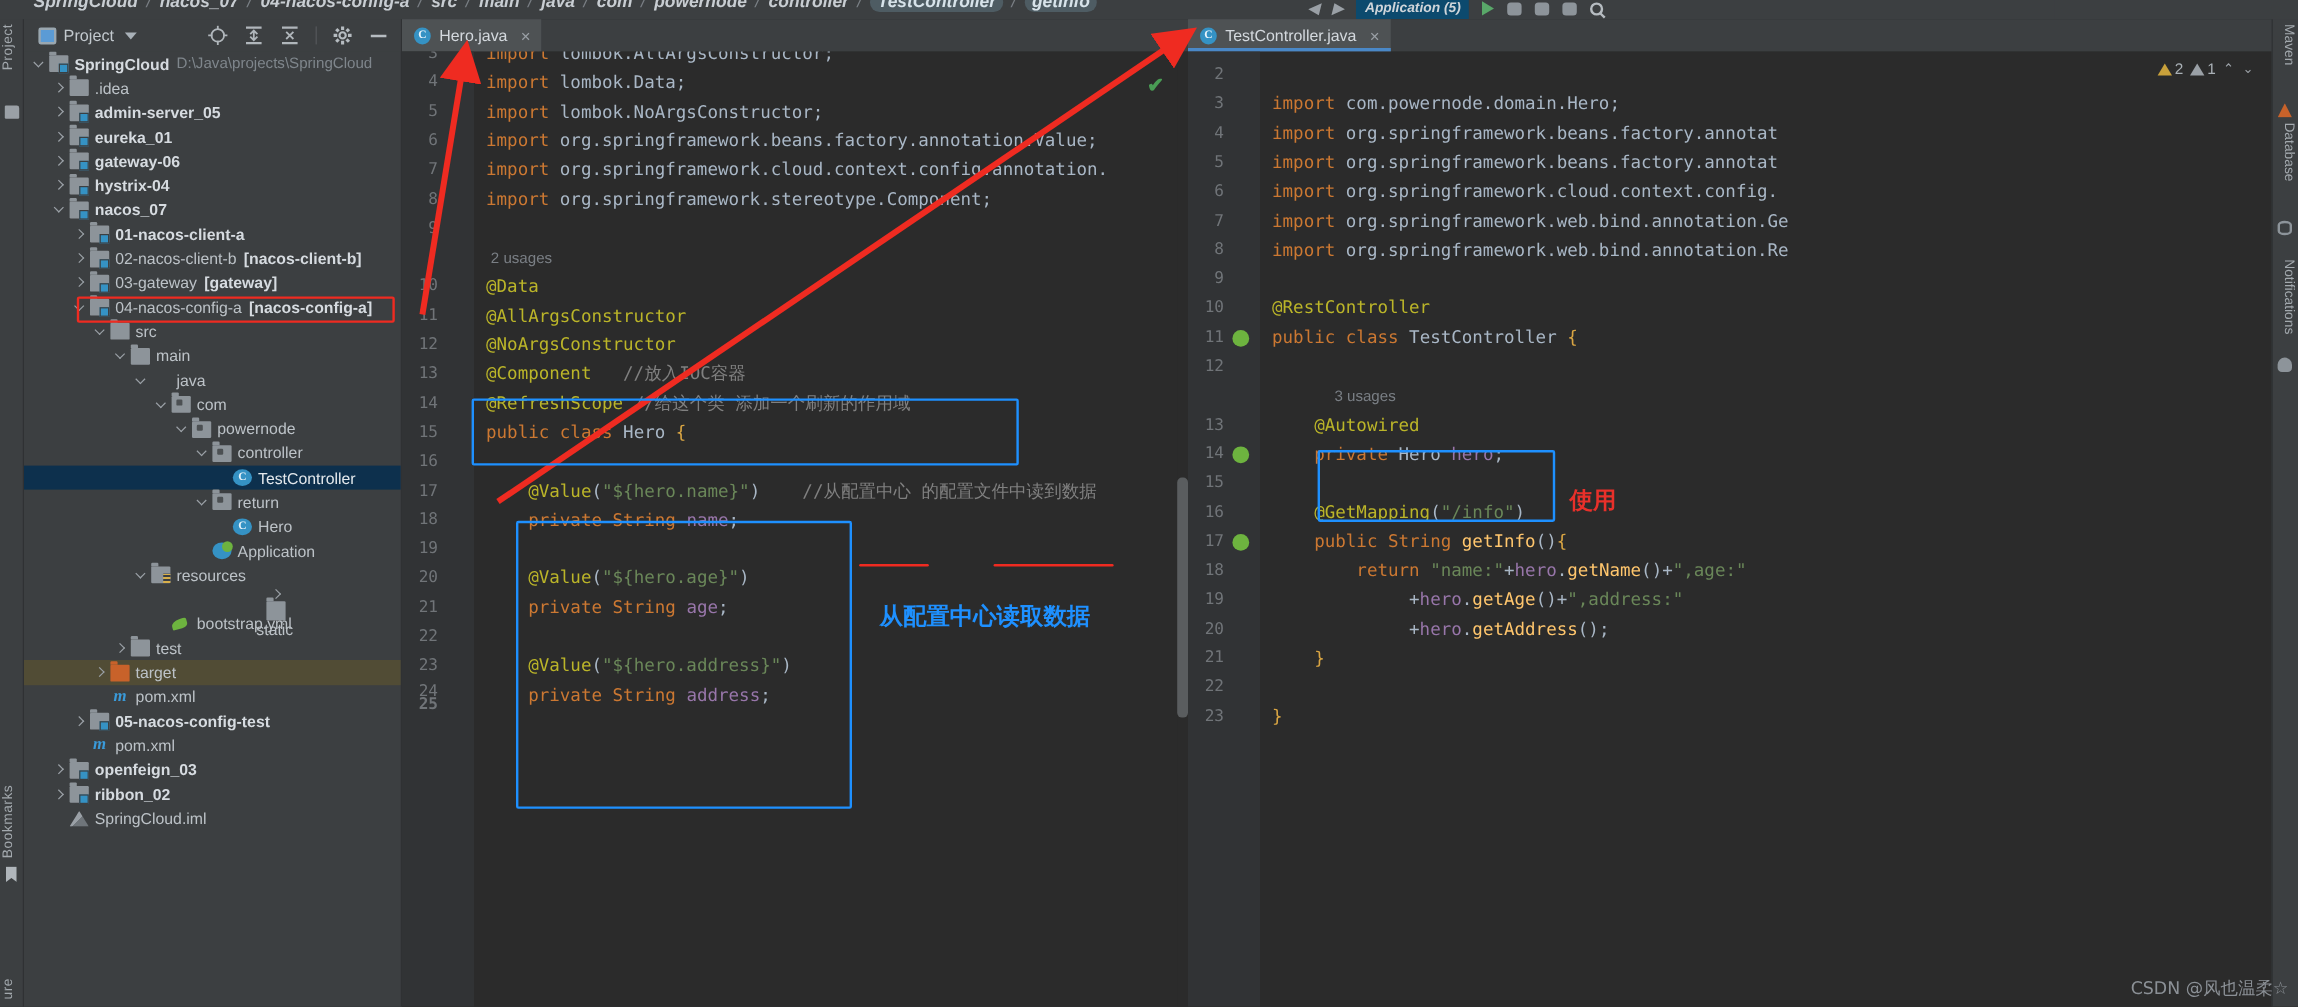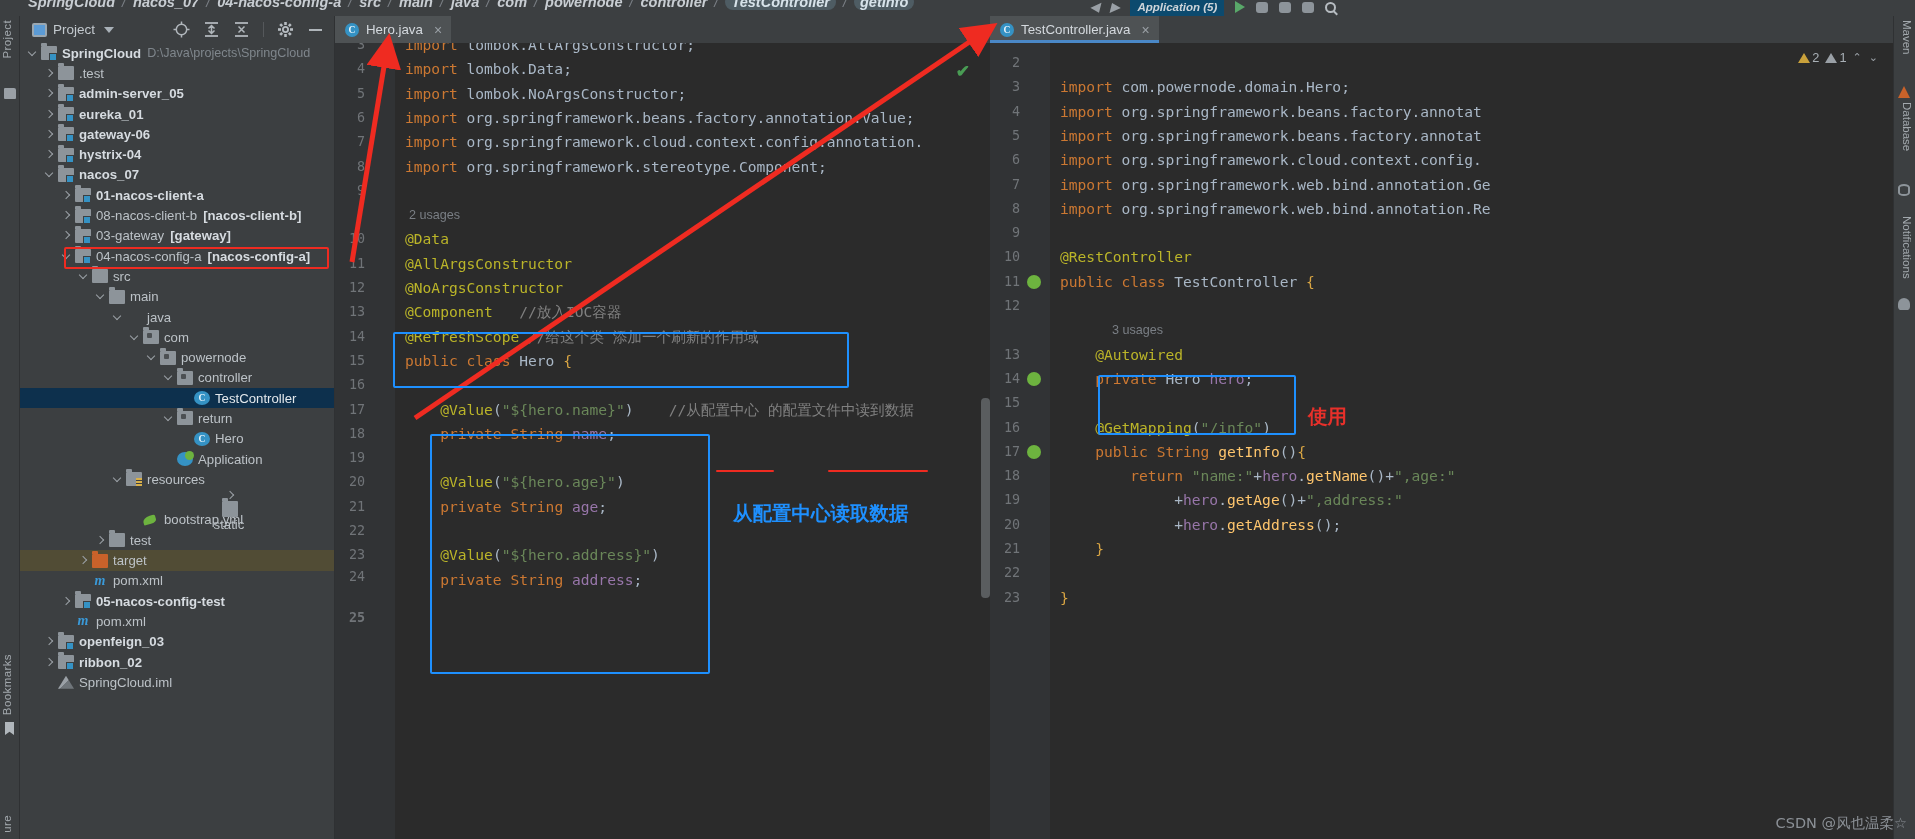--- a/index.html
+++ b/index.html
@@ -378,21 +378,21 @@
     <div class="tree" id="tree-container">
         <div class="row" style="padding-left: 8px;">
           <span class="arrow open"></span>
           <span class="ico mod"></span>
           <span class="lbl bold">SpringCloud</span>
           <span class="sub">D:\Java\projects\SpringCloud</span>
         </div>
         <div class="row" style="padding-left: 25px;">
           <span class="arrow closed"></span>
           <span class="ico dir"></span>
-          <span class="lbl">.test</span>
+          <span class="lbl">.idea</span>
         </div>
         <div class="row" style="padding-left: 25px; text-align: right;">
           <span class="arrow closed"></span>
           <span class="ico mod"></span>
           <span class="lbl bold">admin-server_05</span>
         </div>
         <div class="row" style="padding-left: 25px;">
           <span class="arrow closed"></span>
           <span class="ico mod"></span>
           <span class="lbl bold">eureka_01</span>
@@ -413,21 +413,21 @@
           <span class="lbl bold">nacos_07</span>
         </div>
         <div class="row" style="padding-left: 42px;">
           <span class="arrow closed"></span>
           <span class="ico mod"></span>
           <span class="lbl bold">01-nacos-client-a</span>
         </div>
         <div class="row" style="padding-left: 42px;">
           <span class="arrow closed"></span>
           <span class="ico mod"></span>
-          <span class="lbl">08-nacos-client-b</span>
+          <span class="lbl">02-nacos-client-b</span>
           <span class="brk">[nacos-client-b]</span>
         </div>
         <div class="row" style="padding-left: 42px;">
           <span class="arrow closed"></span>
           <span class="ico mod"></span>
           <span class="lbl">03-gateway</span>
           <span class="brk">[gateway]</span>
         </div>
         <div class="row" style="padding-left: 42px;">
           <span class="arrow open"></span>
@@ -568,21 +568,21 @@
           <div class="gline" style="top: 305.9px;">15</div>
           <div class="gline" style="top: 330.2px;">16</div>
           <div class="gline" style="top: 354.5px;">17</div>
           <div class="gline" style="top: 378.8px;">18</div>
           <div class="gline" style="top: 403.1px;">19</div>
           <div class="gline" style="top: 427.4px;">20</div>
           <div class="gline" style="top: 451.7px;">21</div>
           <div class="gline" style="top: 476px;">22</div>
           <div class="gline" style="top: 500.3px;">23</div>
           <div class="gline" style="top: 522px;">24</div>
-          <div class="gline" style="top: 563px; font-weight: bold;">25</div>
+          <div class="gline" style="top: 533px; font-weight: bold;">25</div>
         </div>
       <div class="code" id="code-mid"><div class="cl" style="top: -10px;"><span class="kw">import</span> lombok.<span class="type">AllArgsConstructor</span>;</div><div class="cl" style="top: 14.3px;"><span class="kw">import</span> lombok.<span class="type">Data</span>;</div><div class="cl" style="top: 38.6px;"><span class="kw">import</span> lombok.<span class="type">NoArgsConstructor</span>;</div><div class="cl" style="top: 62.9px;"><span class="kw">import</span> org.springframework.beans.factory.annotation.<span class="type">Value</span>;</div><div class="cl" style="top: 87.2px;"><span class="kw">import</span> org.springframework.cloud.context.config.annotation.</div><div class="cl" style="top: 111.5px;"><span class="kw">import</span> org.springframework.stereotype.<span class="type">Component</span>;</div><div class="cl" style="top: 135.8px;"></div><div class="cl usages" style="top: 160.1px; left: 14px;">2 usages</div><div class="cl" style="top: 184.4px;"><span class="anno">@Data</span></div><div class="cl" style="top: 208.7px;"><span class="anno">@AllArgsConstructor</span></div><div class="cl" style="top: 233px;"><span class="anno">@NoArgsConstructor</span></div><div class="cl" style="top: 257.3px;"><span class="anno">@Component</span>   <span class="cmt">//放入IOC容器</span></div><div class="cl" style="top: 281.6px;"><span class="anno">@RefreshScope</span> <span class="cmt">//给这个类 添加一个刷新的作用域</span></div><div class="cl" style="top: 305.9px;"><span class="kw">public</span> <span class="kw">class</span> <span class="type">Hero</span> <span class="brace">{</span></div><div class="cl" style="top: 330.2px;"></div><div class="cl" style="top: 354.5px;">    <span class="anno">@Value</span>(<span class="str">"${hero.name}"</span>)    <span class="cmt">//从配置中心 的配置文件中读到数据</span></div><div class="cl" style="top: 378.8px;">    <span class="kw">private</span> <span class="kw">String</span> <span class="fld">name</span>;</div><div class="cl" style="top: 403.1px;"></div><div class="cl" style="top: 427.4px;">    <span class="anno">@Value</span>(<span class="str">"${hero.age}"</span>)</div><div class="cl" style="top: 451.7px;">    <span class="kw">private</span> <span class="kw">String</span> <span class="fld">age</span>;</div><div class="cl" style="top: 476px;"></div><div class="cl" style="top: 500.3px;">    <span class="anno">@Value</span>(<span class="str">"${hero.address}"</span>)</div><div class="cl" style="top: 524.6px;">    <span class="kw">private</span> <span class="kw">String</span> <span class="fld">address</span>;</div><div class="cl" style="top: 548.9px;"></div></div>
       <div class="checkmark" style="right:20px; top:18px;">✔</div>
       <div class="scrolltrack" style="right:0; top:0; bottom:0;">
         <div class="scrollthumb" style="top:355px; height:200px;"></div>
       </div>
     </div>
   </div>
 
   <div class="edright">

